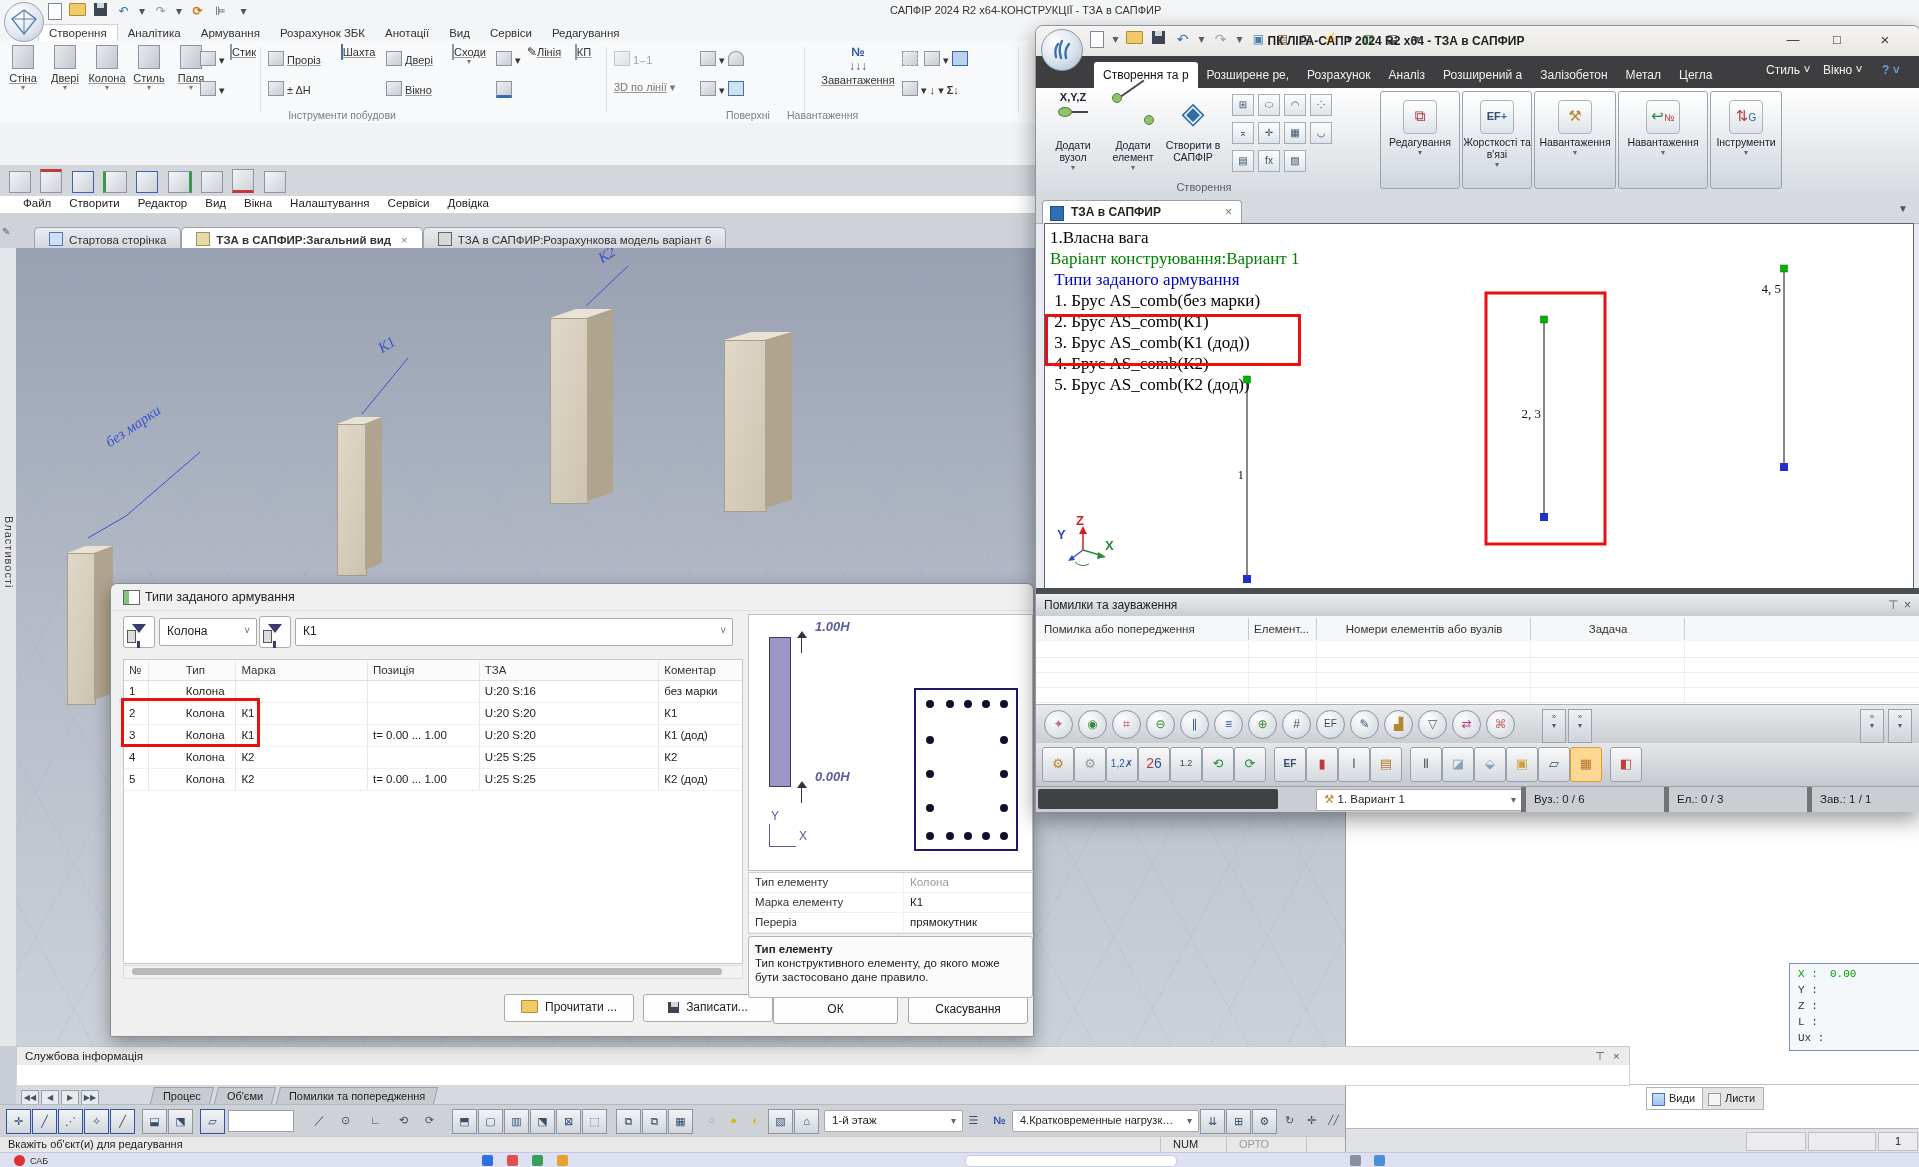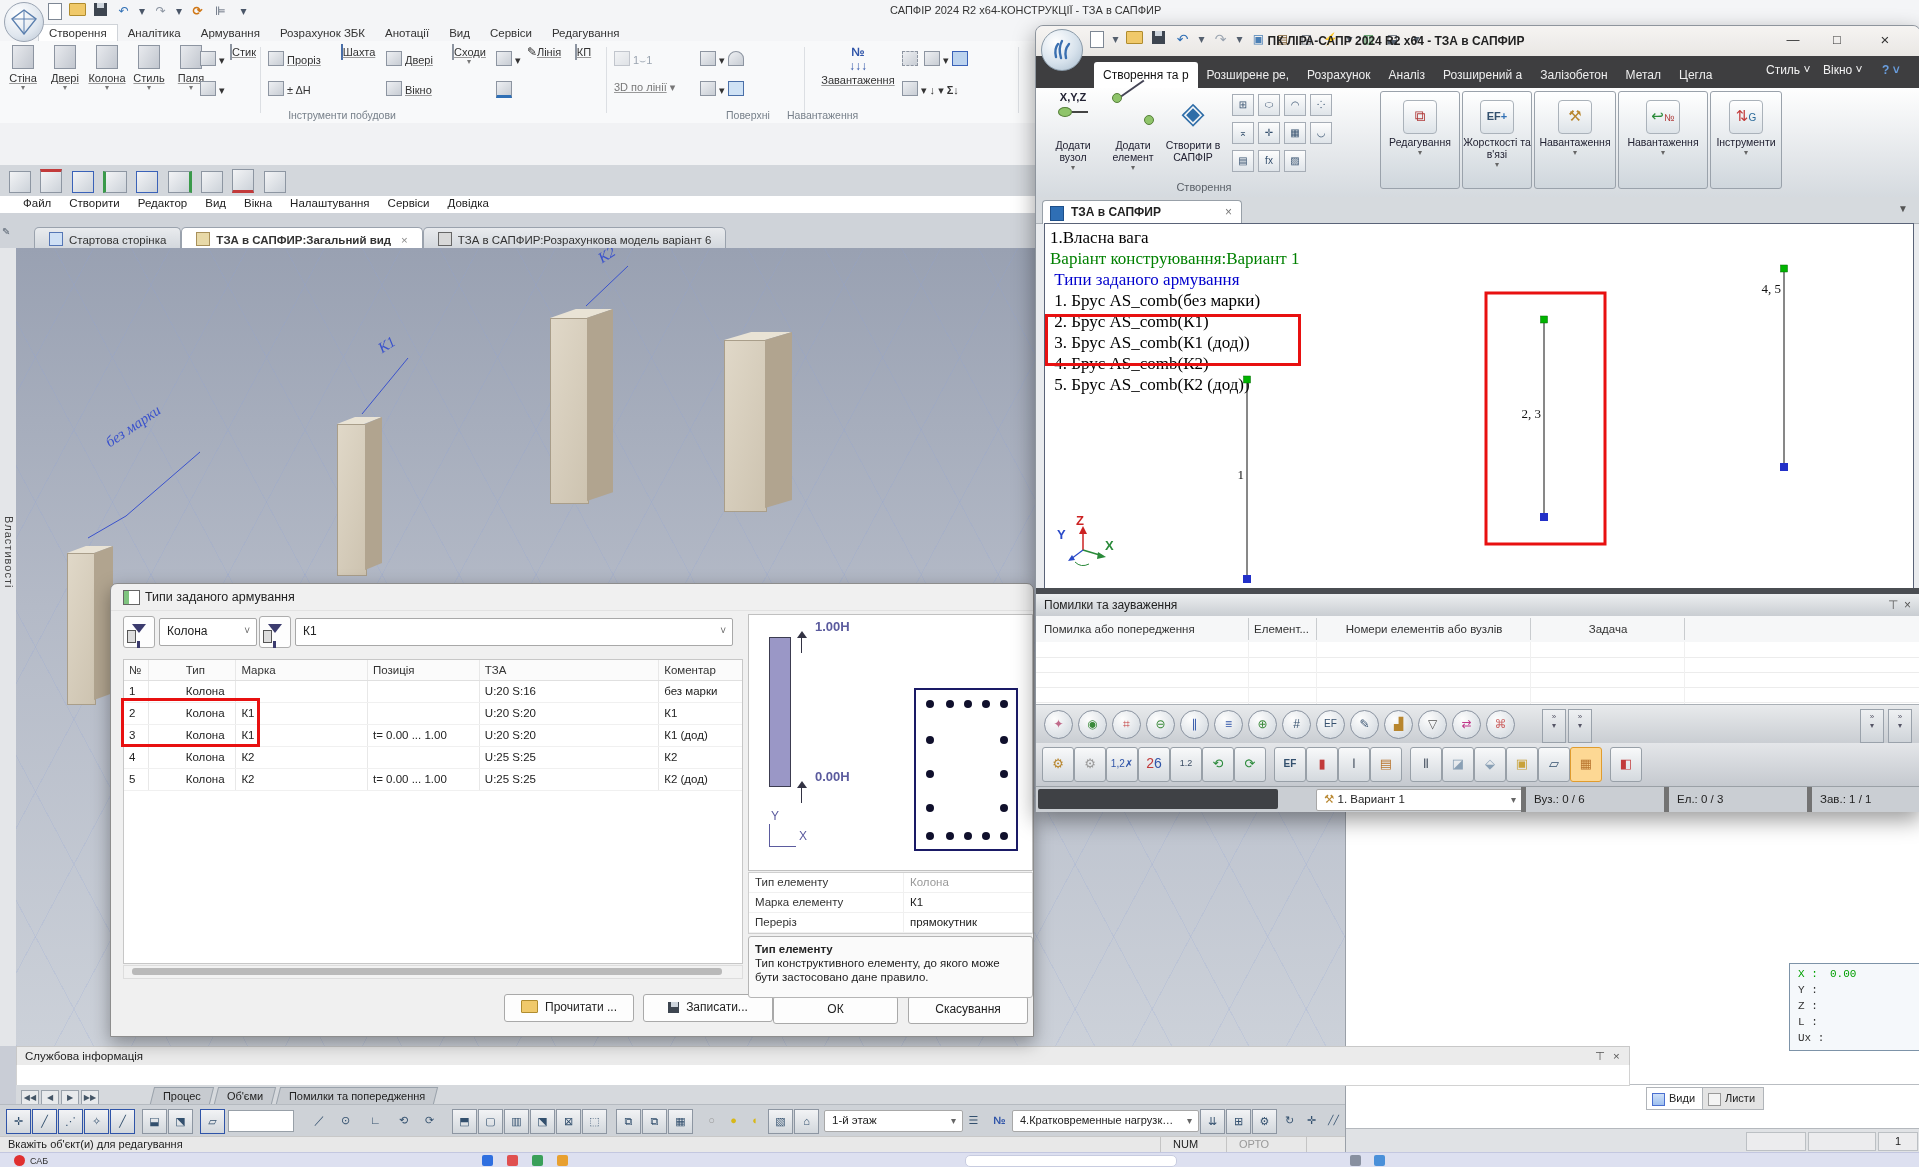--- a/index.html
+++ b/index.html
@@ -67,21 +67,21 @@
   .dtbl .row{display:flex;height:21px;line-height:21px;border-bottom:1px solid #f0f0f0;}
   .dtbl .c{padding-left:5px;border-right:1px solid #e8e8e8;overflow:hidden;white-space:nowrap;}
   .c0{width:20px;} .c1{width:53px;margin-left:32px;} .c2{width:134px;} .c3{width:113px;} .c4{width:185px;} .c5{width:83px;border-right:none!important;}
   .redbox{position:absolute;border:3px solid #e81010;z-index:5;}
   .hscroll{position:absolute;left:12px;top:381px;width:618px;height:12px;background:#f2f2f2;border:1px solid #ddd;}
   .hscroll .th{position:absolute;left:8px;top:2px;width:590px;height:7px;background:#b9b9b9;border-radius:3px;}
   .dbtn{position:absolute;height:26px;border:1px solid #a9a9a9;background:#fdfdfd;border-radius:3px;font-size:12px;text-align:center;line-height:24px;}
   .dbtn .bi{display:inline-block;vertical-align:-2px;margin-right:7px;}
   .diagram{position:absolute;left:637px;top:30px;width:283px;height:255px;background:#fff;border:1px solid #c0c0c0;}
   .bar{position:absolute;left:20px;top:22px;width:20px;height:148px;background:#9a97c6;border:1px solid #3c3c50;}
-  .hlab{position:absolute;color:#5b5b9e;font-weight:bold;font-size:13px;}
+  .hlab{position:absolute;color:#5b5b9e;font-weight:bold;font-size:13px;font-style:italic;}
   .uparr{position:absolute;width:14px;height:22px;}
   .uparr:before{content:"";position:absolute;left:6px;top:4px;width:1px;height:18px;background:#334;}
   .uparr:after{content:"";position:absolute;left:2px;top:0;width:0;height:0;border-left:5px solid transparent;border-right:5px solid transparent;border-bottom:7px solid #334;}
   .sect{position:absolute;left:165px;top:73px;width:100px;height:159px;border:2px solid #1a1a66;}
   .dot{position:absolute;width:8px;height:8px;border-radius:50%;background:#10102c;}
   .axisYX{position:absolute;left:20px;top:196px;width:40px;height:36px;color:#5b5b9e;font-size:12px;}
   .axisYX .l{position:absolute;left:0;bottom:0;width:26px;height:22px;border-left:1px solid #5b5b9e;border-bottom:1px solid #5b5b9e;}
   .pgrid{position:absolute;left:637px;top:288px;width:283px;height:60px;background:#fff;border:1px solid #cfcfcf;overflow:hidden;font-size:11.5px;}
   .prow{display:flex;height:19px;line-height:19px;border-bottom:1px solid #f0f0f0;}
   .prow .pl{width:148px;padding-left:6px;color:#333;border-right:1px solid #f0f0f0;}

